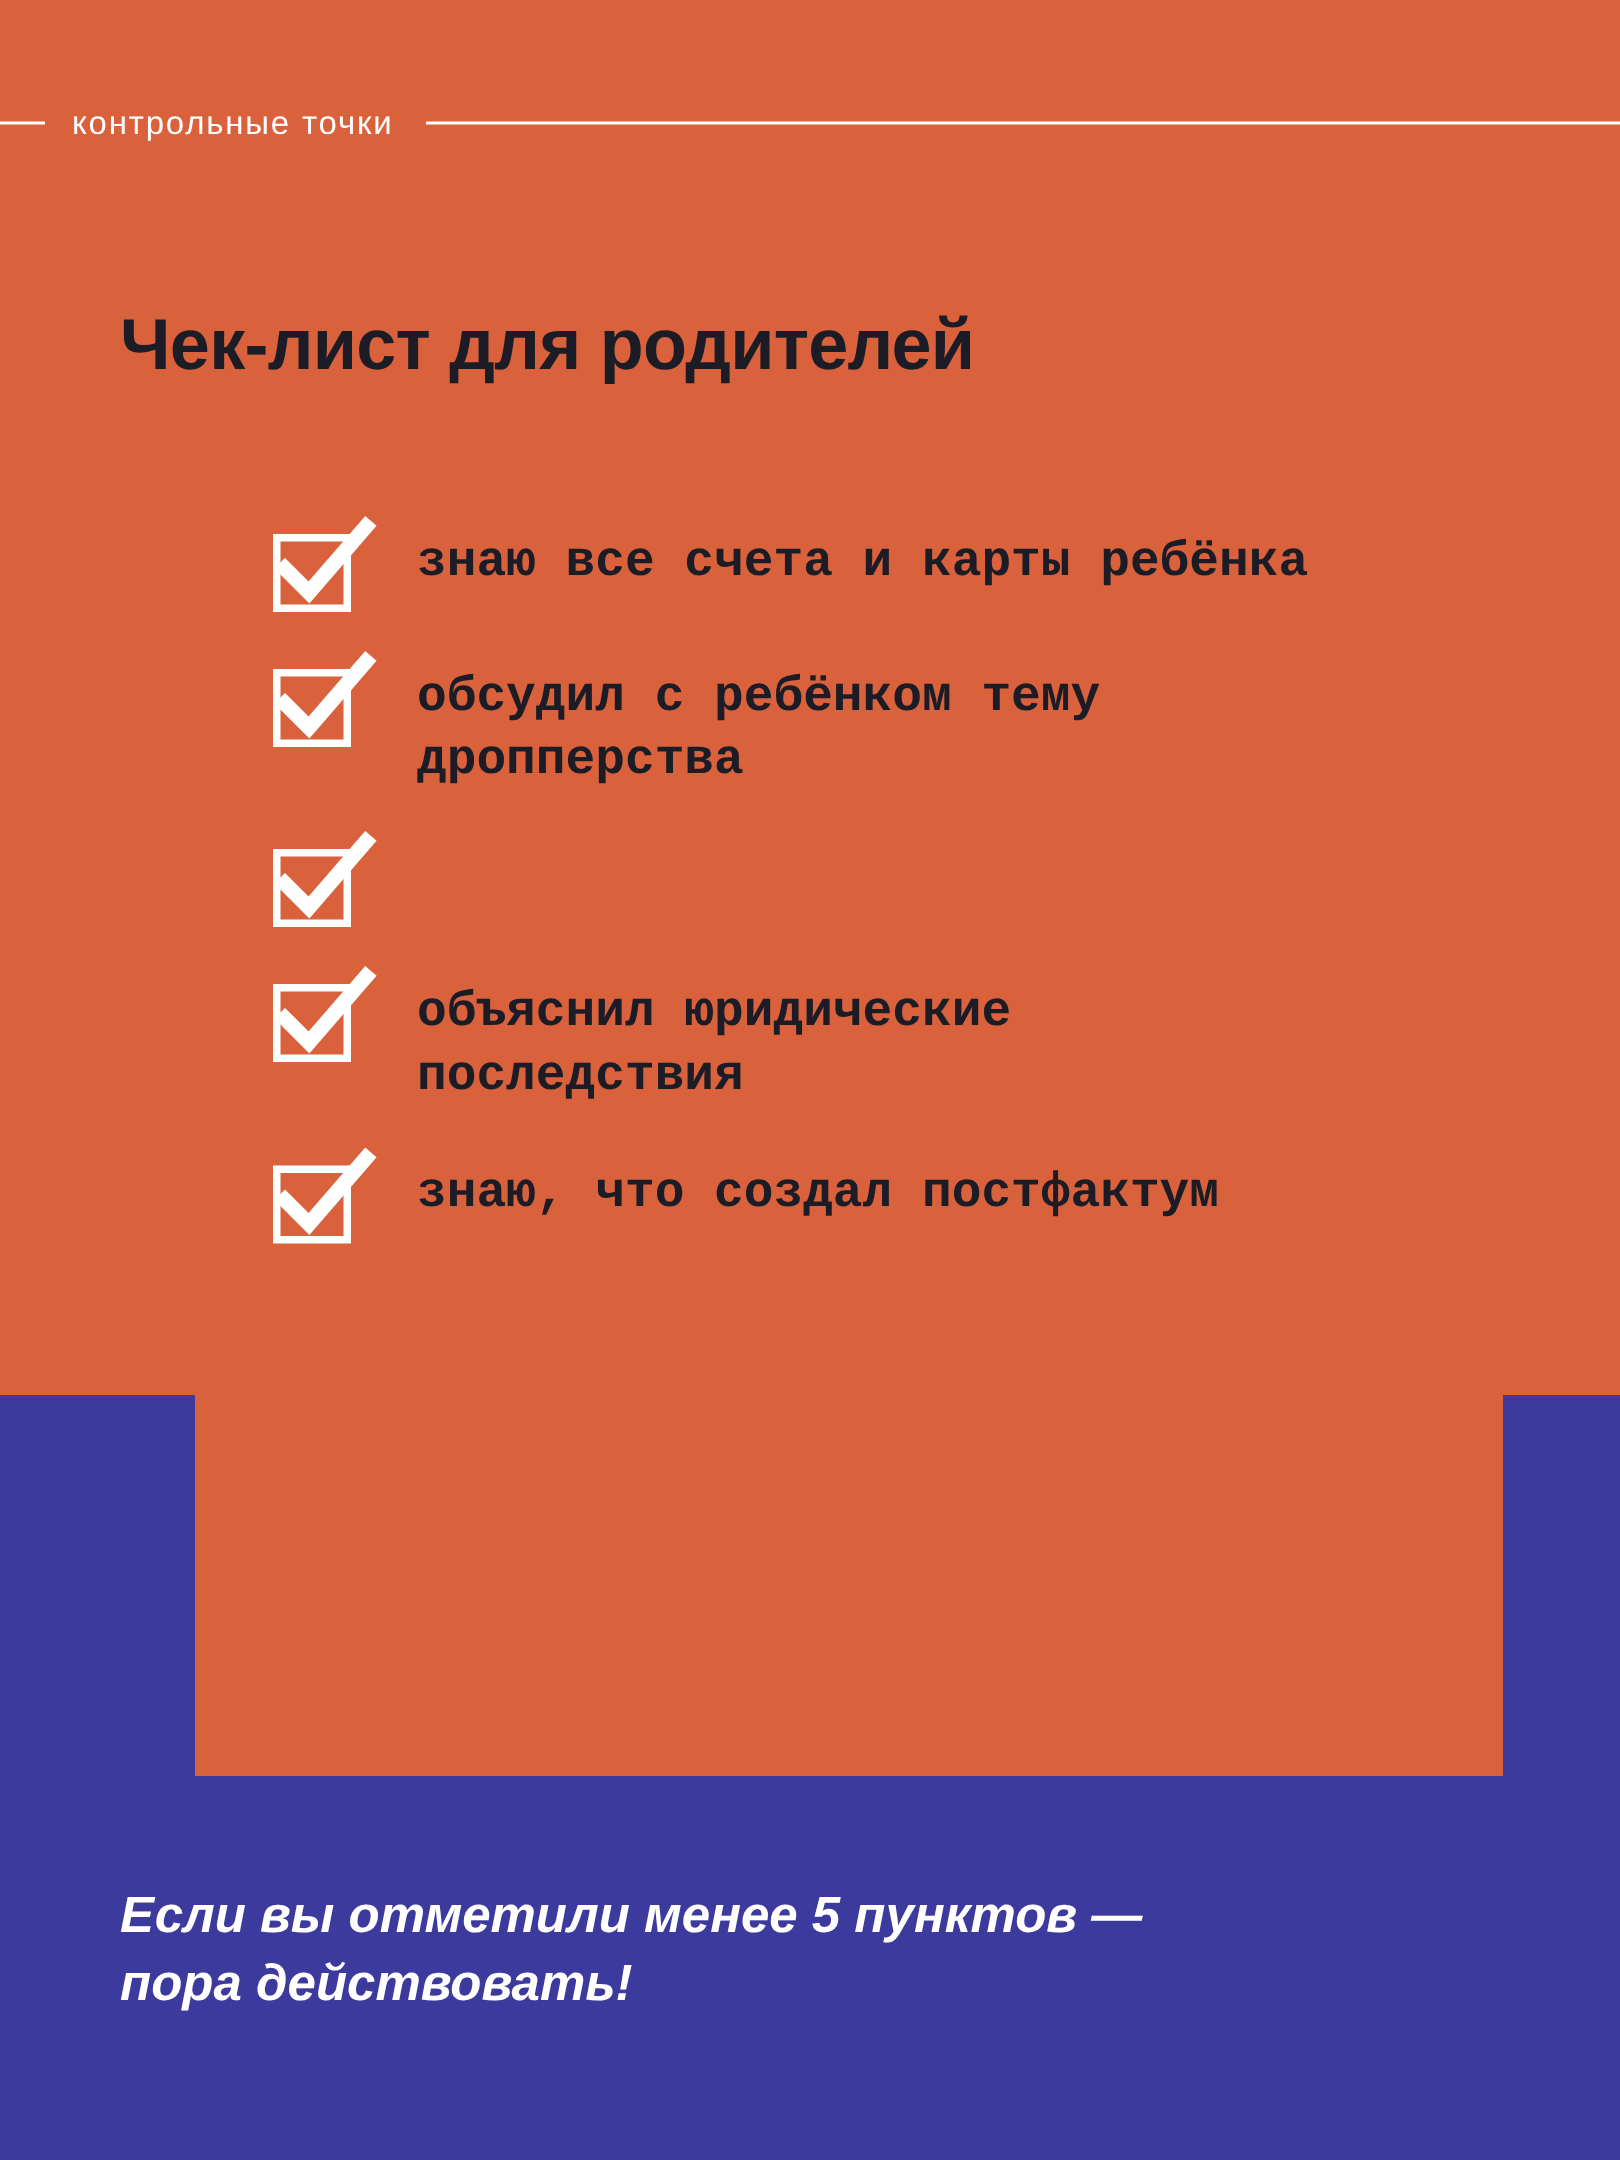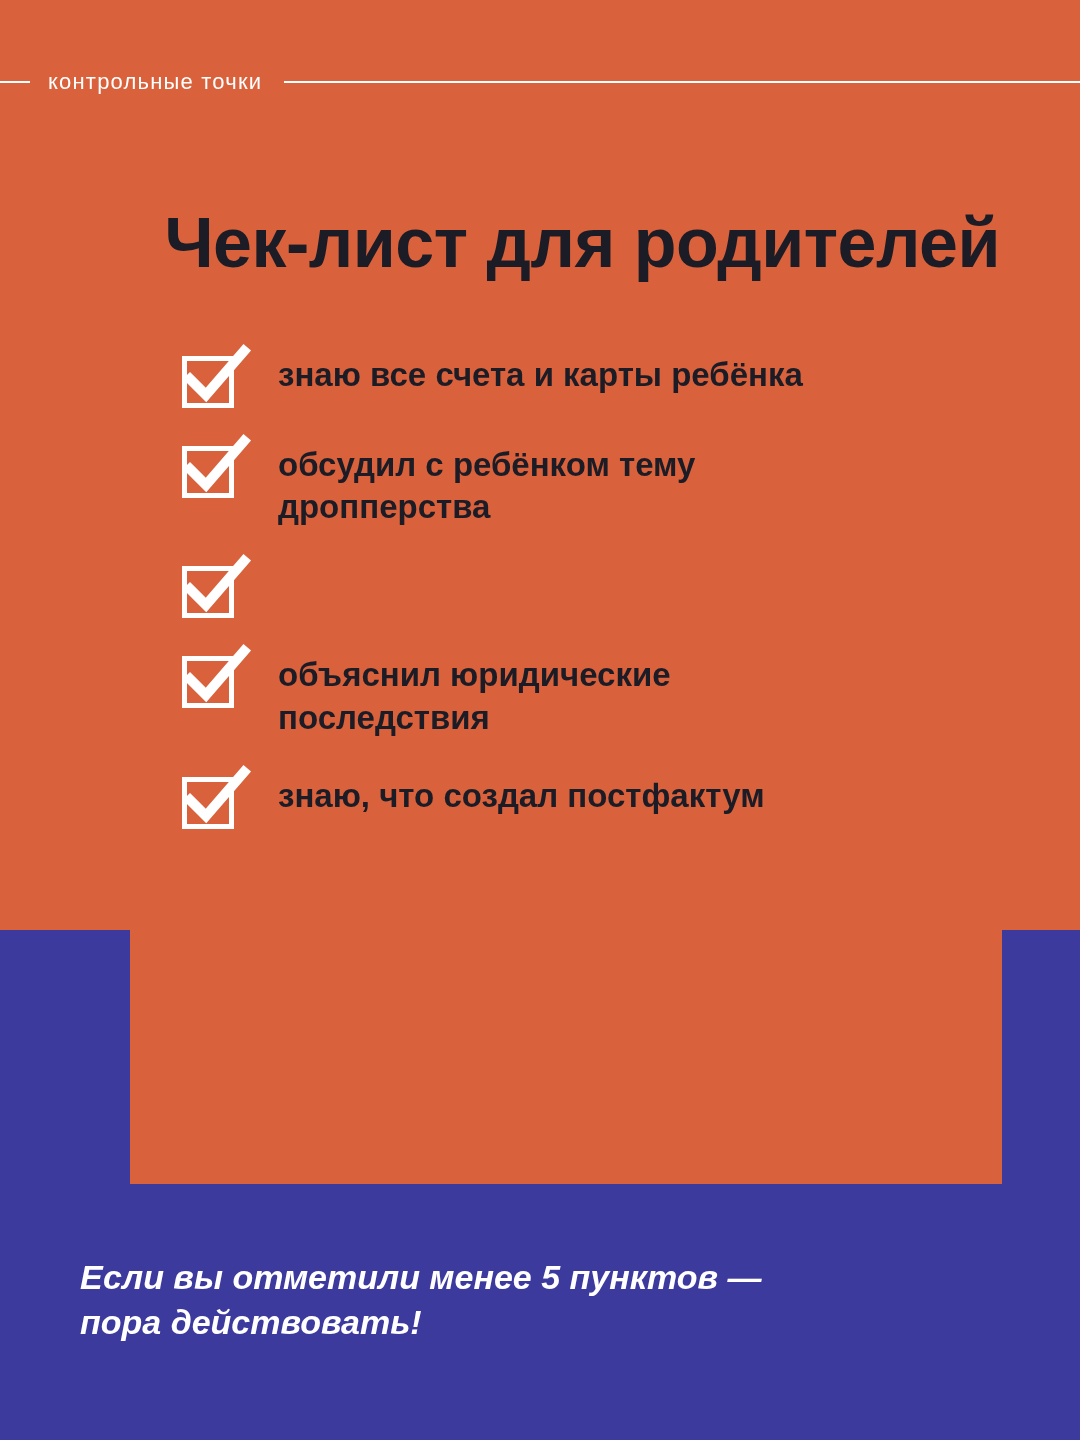--- a/index.html
+++ b/index.html
@@ -71,33 +71,33 @@
     margin-right: 0;
   }
 
   
   .title {
     position: absolute;
     left: 80px;
     top: 205px;
     width: 920px;
     color: #1c1c26;
-    font-size: 70px;
+    font-size: 48px;
     font-weight: bold;
     letter-spacing: -0.5px;
     line-height: 1.1;
-    text-align: right;
   }
 
   
   .checklist {
     position: absolute;
     left: 182px;
     top: 352px;
     width: 800px;
+    font-family: Liberation Mono, monospace;
   }
   .check-item {
     display: flex;
     align-items: flex-start;
     margin-bottom: 34px;
   }
   .check-box {
     position: relative;
     flex: 0 0 auto;
     width: 52px;

